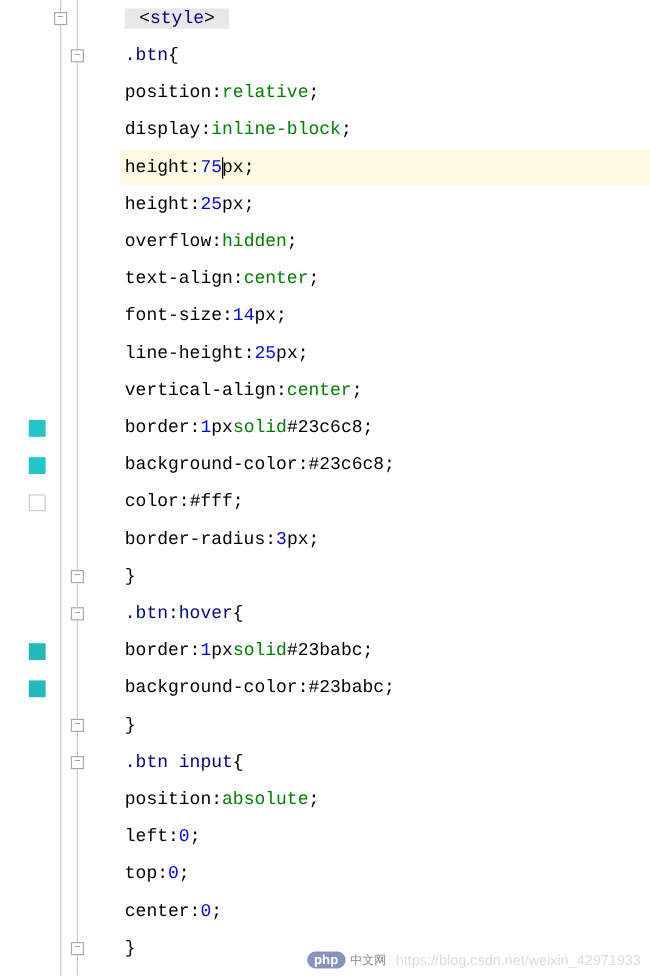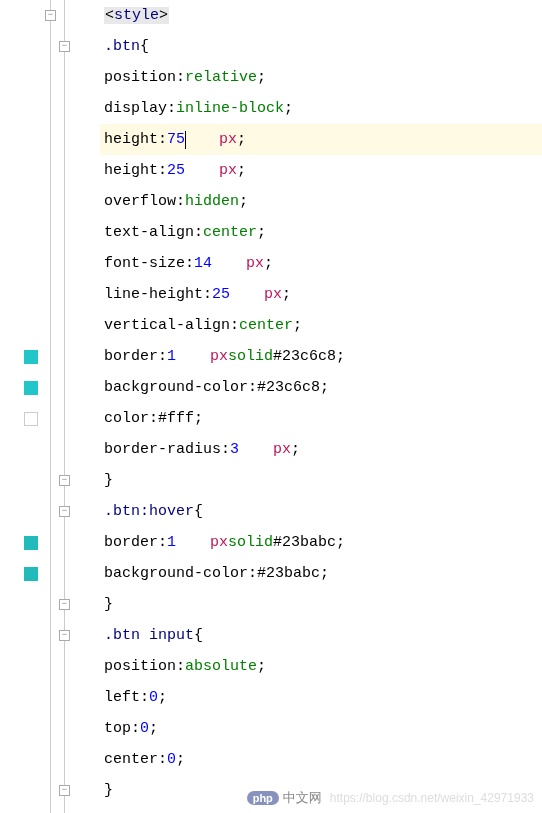--- a/index.html
+++ b/index.html
@@ -85,28 +85,28 @@
 .line.hl { background: #fffae3; }
 .line.hl::before {
   content: "";
   position: absolute;
   top: 0; bottom: 0;
   left: -104px;
   width: 104px;
   background: #fffae3;
   z-index: -1;
 }
-.tag-bg { background: #e8e8e8; padding: 0 1px; }
+.tag-bg { background: #e8e8e8; padding: 0 12px; }
 .c-tag { color: #000080; font-weight: normal; }
 .c-punc { color: #000; }
 .c-sel { color: #000080; }
 .c-prop { color: #000000; }
 .c-val { color: #008000; }
 .c-num { color: #0000ff; }
-.c-unit { color: #be185d; padding-left: 34px; }
+.c-unit { color: #000000; }
 .c-hex { color: #000; }
 .caret {
   display: inline-block;
   width: 1px;
   height: 18px;
   background: #000;
   vertical-align: middle;
   margin: 0 -0.5px;
 }
 .watermark {
@@ -124,21 +124,21 @@
   background: #8892bf;
   color: #fff;
   border-radius: 10px;
   padding: 1px 6px;
   font-size: 11px;
   font-weight: bold;
 }
 .php-badge::before {
   content: attr(data-text);
 }
-.cn { color: #888; font-size: 13px; }
+.cn { color: #888; font-size: 10px; }
 </style>
 </head>
 <body>
 
 <div class="editor">
   <div class="gutter">
       <div class="gutter-row">
         <div class="fold-line"></div>
         <div class="fold-line2"></div>
         <div class="fold-marker">−</div>

